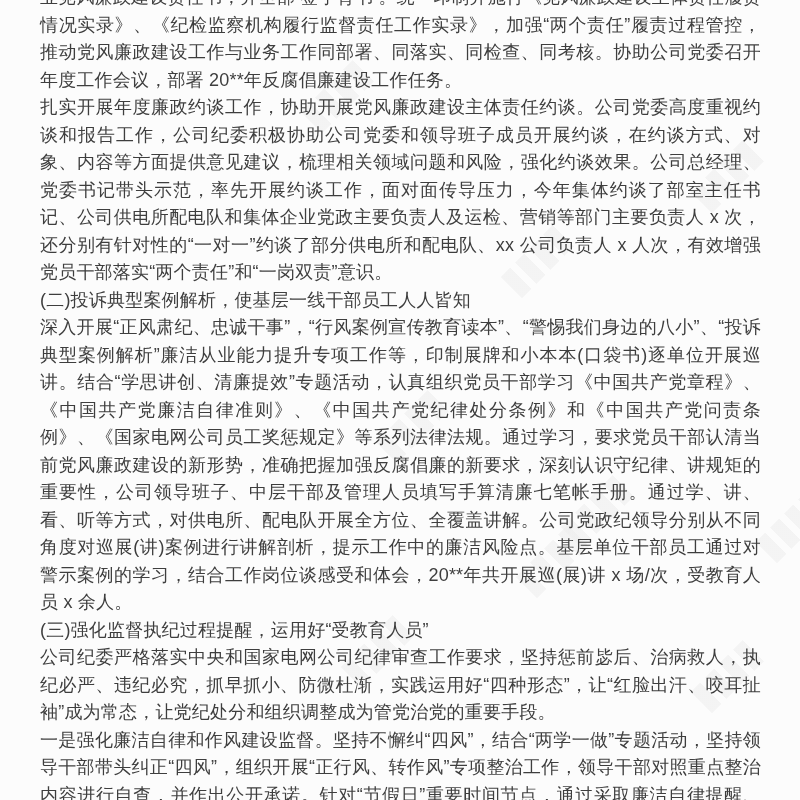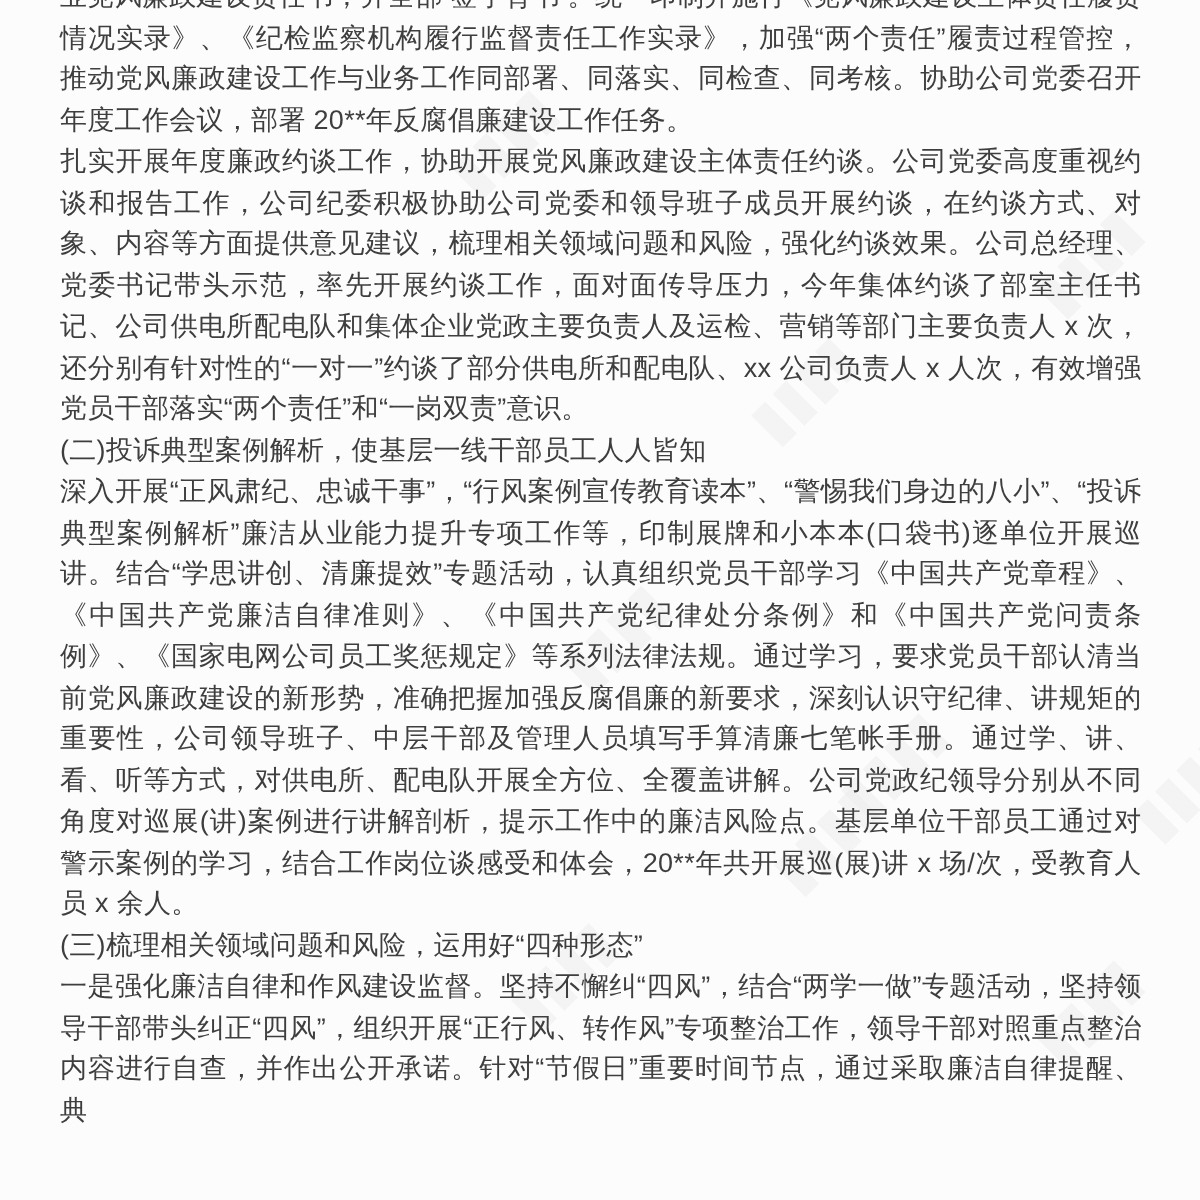--- a/index.html
+++ b/index.html
@@ -57,16 +57,17 @@
       <div class="wm" style="left: 755px; top: 510px;"></div>
       <div class="wm" style="left: 515px; top: 545px;"></div>
       <div class="wm" style="left: 340px; top: 635px;"></div>
       <div class="wm" style="left: 690px; top: 660px;"></div>
     </div>
   <div class="text-block" id="para-container">
       <p>业党风廉政建设责任书，并全部 签字背书 。统一印制并施行《党风廉政建设主体责任履责情况实录》、《纪检监察机构履行监督责任工作实录》，加强“两个责任”履责过程管控，推动党风廉政建设工作与业务工作同部署、同落实、同检查、同考核。协助公司党委召开年度工作会议，部署 20**年反腐倡廉建设工作任务。</p>
       <p>扎实开展年度廉政约谈工作，协助开展党风廉政建设主体责任约谈。公司党委高度重视约谈和报告工作，公司纪委积极协助公司党委和领导班子成员开展约谈，在约谈方式、对象、内容等方面提供意见建议，梳理相关领域问题和风险，强化约谈效果。公司总经理、党委书记带头示范，率先开展约谈工作，面对面传导压力，今年集体约谈了部室主任书记、公司供电所配电队和集体企业党政主要负责人及运检、营销等部门主要负责人 x 次，还分别有针对性的“一对一”约谈了部分供电所和配电队、xx 公司负责人 x 人次，有效增强党员干部落实“两个责任”和“一岗双责”意识。</p>
       <p>(二)投诉典型案例解析，使基层一线干部员工人人皆知</p>
       <p>深入开展“正风肃纪、忠诚干事”，“行风案例宣传教育读本”、“警惕我们身边的八小”、“投诉典型案例解析”廉洁从业能力提升专项工作等，印制展牌和小本本(口袋书)逐单位开展巡讲。结合“学思讲创、清廉提效”专题活动，认真组织党员干部学习《中国共产党章程》、《中国共产党廉洁自律准则》、《中国共产党纪律处分条例》和《中国共产党问责条例》、《国家电网公司员工奖惩规定》等系列法律法规。通过学习，要求党员干部认清当前党风廉政建设的新形势，准确把握加强反腐倡廉的新要求，深刻认识守纪律、讲规矩的重要性，公司领导班子、中层干部及管理人员填写手算清廉七笔帐手册。通过学、讲、看、听等方式，对供电所、配电队开展全方位、全覆盖讲解。公司党政纪领导分别从不同角度对巡展(讲)案例进行讲解剖析，提示工作中的廉洁风险点。基层单位干部员工通过对警示案例的学习，结合工作岗位谈感受和体会，20**年共开展巡(展)讲 x 场/次，受教育人员 x 余人。</p>
-      <p>(三)梳理相关领域问题和风险，运用好“四种形态”</p>
+      <p>(三)强化监督执纪过程提醒，运用好“受教育人员”</p>
+      <p>公司纪委严格落实中央和国家电网公司纪律审查工作要求，坚持惩前毖后、治病救人，执纪必严、违纪必究，抓早抓小、防微杜渐，实践运用好“四种形态”，让“红脸出汗、咬耳扯袖”成为常态，让党纪处分和组织调整成为管党治党的重要手段。</p>
       <p>一是强化廉洁自律和作风建设监督。坚持不懈纠“四风”，结合“两学一做”专题活动，坚持领导干部带头纠正“四风”，组织开展“正行风、转作风”专项整治工作，领导干部对照重点整治内容进行自查，并作出公开承诺。针对“节假日”重要时间节点，通过采取廉洁自律提醒、典</p>
     </div>
 </div>
 
 </body></html>

